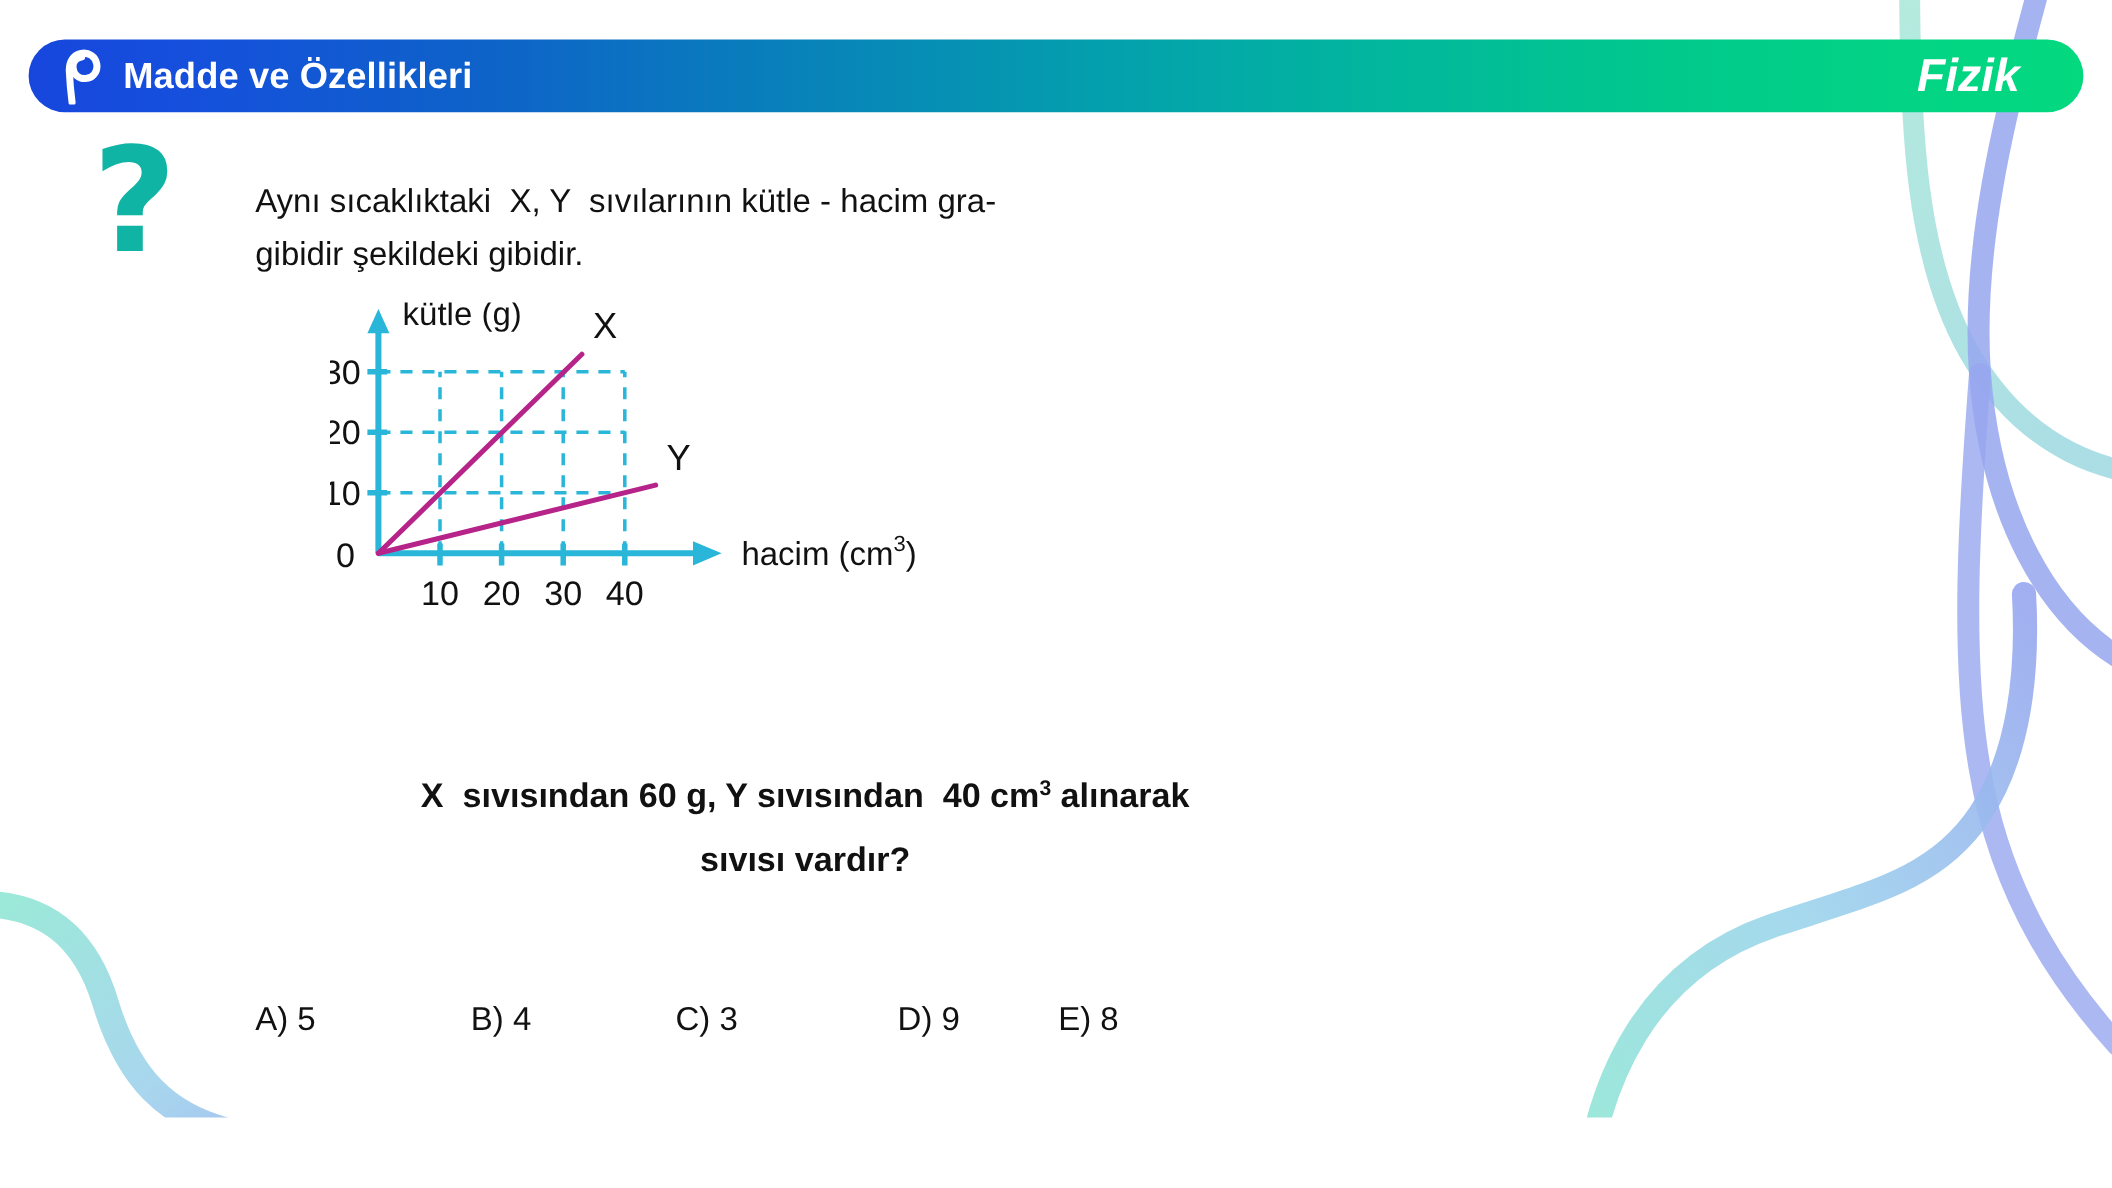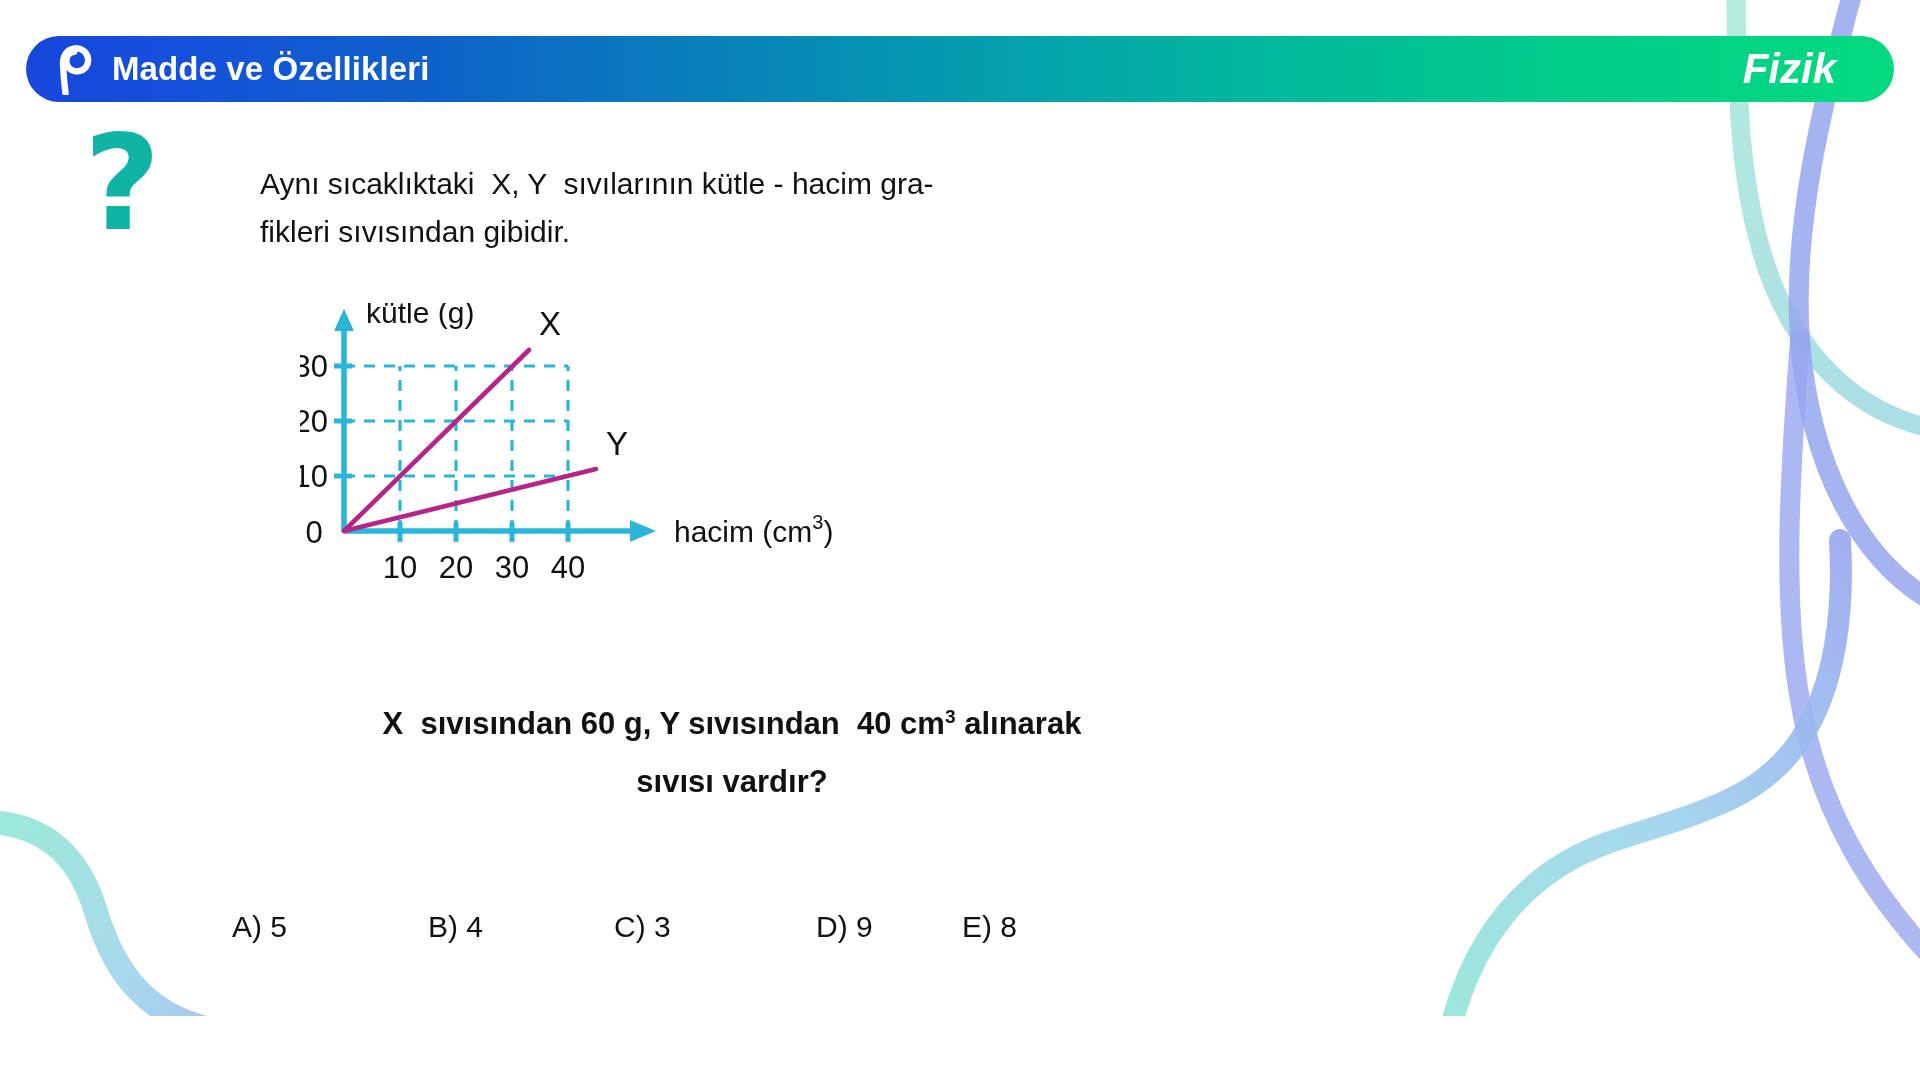--- a/index.html
+++ b/index.html
@@ -93,31 +93,30 @@
   .intro-text {
     position: absolute;
     left: 232px;
     top: 160px;
     width: 960px;
     font-size: 30px;
     line-height: 48px;
     color: #111111;
     z-index: 4;
   }
-  .intro-text .ln { display: block; white-space: pre; margin-left: 28px; }
+  .intro-text .ln { display: block; white-space: pre; }
 
   
   .chart-holder {
     position: absolute;
     left: 300px;
     top: 275px;
     width: 720px;
     height: 400px;
     z-index: 4;
-    margin-top: 28px;
   }
   .chart-holder svg { display: block; }
 
   
   .question-text {
     position: absolute;
     left: 232px;
     top: 695px;
     width: 1000px;
     font-size: 31px;
@@ -198,21 +197,21 @@
       </svg>
     </div>
     <div class="header-title">Madde ve Özellikleri</div>
     <div class="header-subject">Fizik</div>
   </div>
 
   <div class="qmark">?</div>
 
   <div class="intro-text">
     <span class="ln">Aynı sıcaklıktaki  X, Y  sıvılarının kütle - hacim gra-</span>
-    <span class="ln">fikleri sıvısından gibidir.</span>
+    <span class="ln">gibidir şekildeki gibidir.</span>
   </div>
 
   <div class="chart-holder">
 
     <svg width="720" height="400" viewBox="0 0 720 400">
 
       <g stroke="#29b6d8" stroke-width="3.2" stroke-dasharray="11 9" fill="none">
         <line x1="100" y1="228" x2="100" y2="63"></line>
         <line x1="156" y1="228" x2="156" y2="63"></line>
         <line x1="212" y1="228" x2="212" y2="63"></line>

